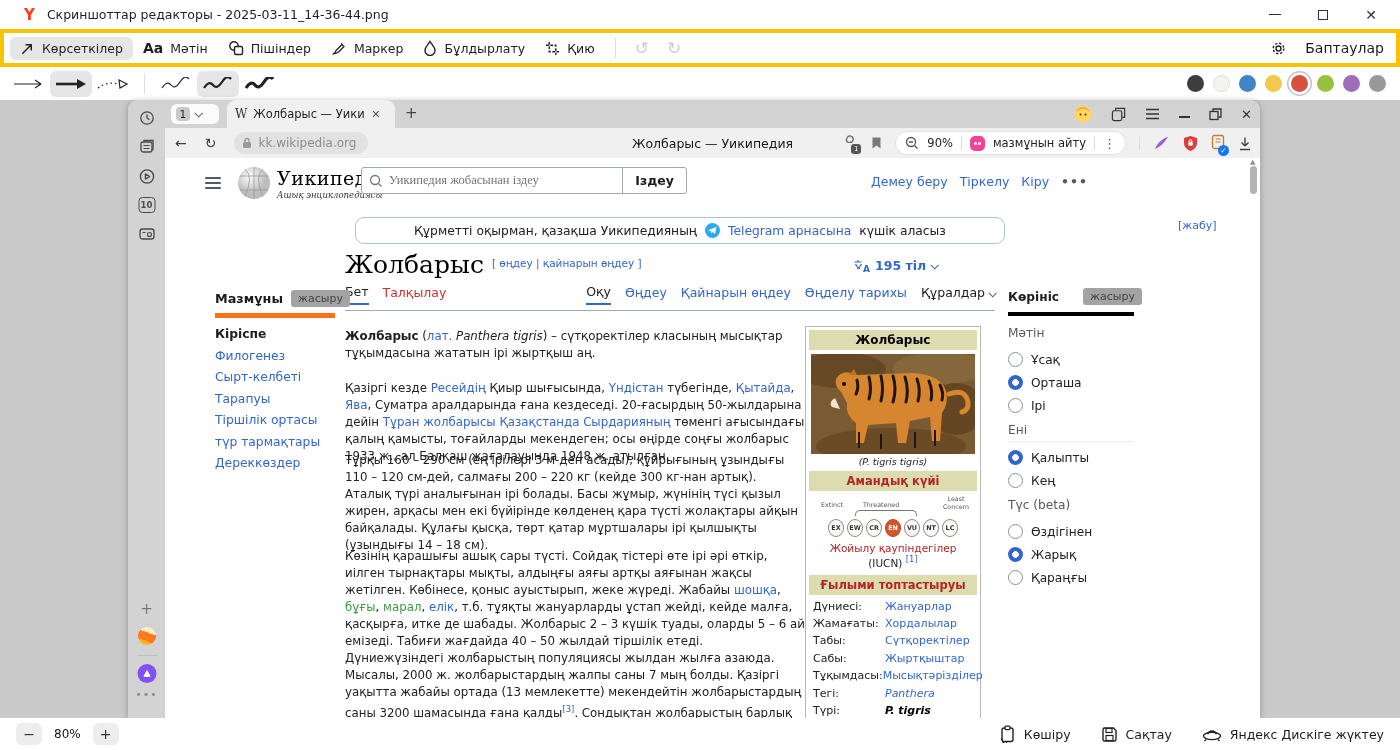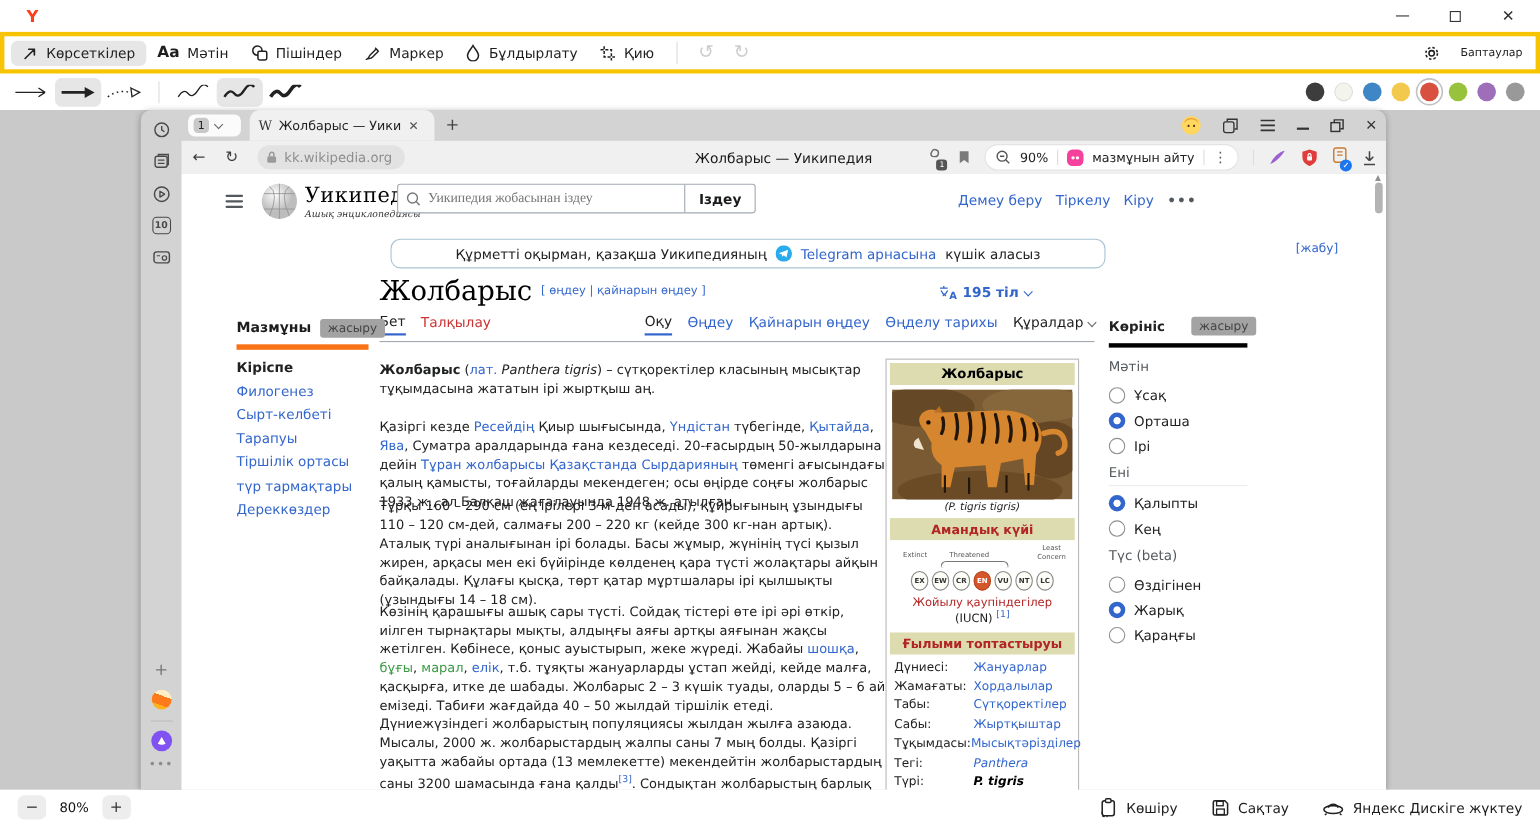--- a/index.html
+++ b/index.html
@@ -17,21 +17,21 @@
 .wc-max{width:10px;height:10px;border:1.5px solid #333;display:block}
 .wc-x{font-size:14px;line-height:1}
 
 
 .toolbar{position:absolute;left:0;top:29px;width:1400px;height:38px;background:#fff;border:4px solid #f6c402;display:flex;align-items:center;padding:0 12px 0 6px}
 .tool{display:flex;align-items:center;gap:7px;padding:4px 10px;border-radius:6px;font-size:12.5px;color:#1e1e1e;cursor:pointer}
 .tool.active{background:#e6e6e6}
 .tool svg{display:block}
 .t-div{width:1px;height:20px;background:#dcdcdc;margin:0 10px}
 .histbtn{color:#cdcdcd;font-size:17px;padding:0 9px;cursor:default}
-.settings{margin-left:auto;display:flex;align-items:center;gap:18px;font-size:10px;cursor:pointer}
+.settings{margin-left:auto;display:flex;align-items:center;gap:18px;font-size:14px;cursor:pointer}
 
 
 .subbar{position:absolute;left:0;top:67px;width:1400px;height:33px;background:#fff;display:flex;align-items:center;padding:0 14px 0 8px}
 .stybtn{width:42px;height:26px;display:flex;align-items:center;justify-content:center;border-radius:6px;cursor:pointer}
 .stybtn.active{background:#e6e6e6}
 .palette{margin-left:auto;display:flex;align-items:center;gap:9px}
 .dot{width:17px;height:17px;border-radius:50%;cursor:pointer}
 .dot.light{border:1px solid #ddd}
 .dot.sel{box-shadow:0 0 0 2.5px #fff,0 0 0 4px #c2c2c2}
 
@@ -135,20 +135,21 @@
 .bb-actions{margin-left:auto;display:flex;align-items:center;gap:30px}
 .bb-act{display:flex;align-items:center;gap:8px;font-size:12.5px;cursor:pointer}
 </style>
 </head>
 <body>
 
 <div id="app">
 
   <div class="titlebar">
     <span class="ylogo">Y</span>
+    <span class="tb-title">Скриншоттар редакторы - 2025-03-11_14-36-44.png</span>
     <div class="winctl">
       <span class="wc">
           <span class="wc-min"></span>
         </span>
       <span class="wc">
           <span class="wc-max"></span>
         </span>
       <span class="wc wc-x">✕</span>
     </div>
   </div>

